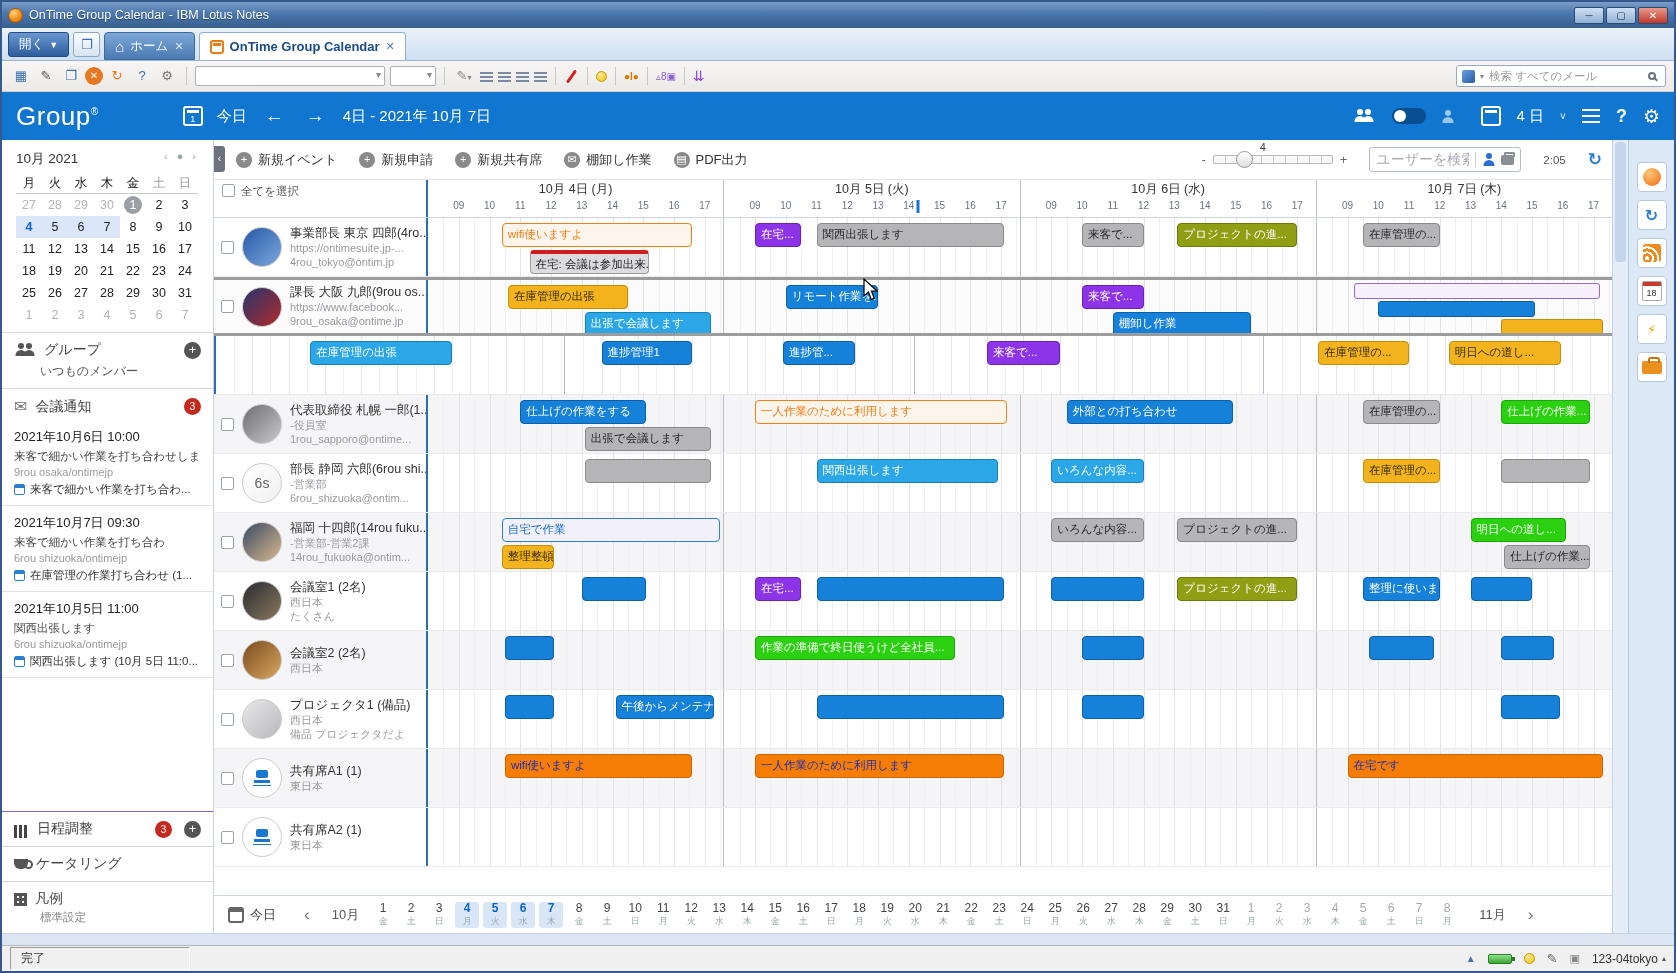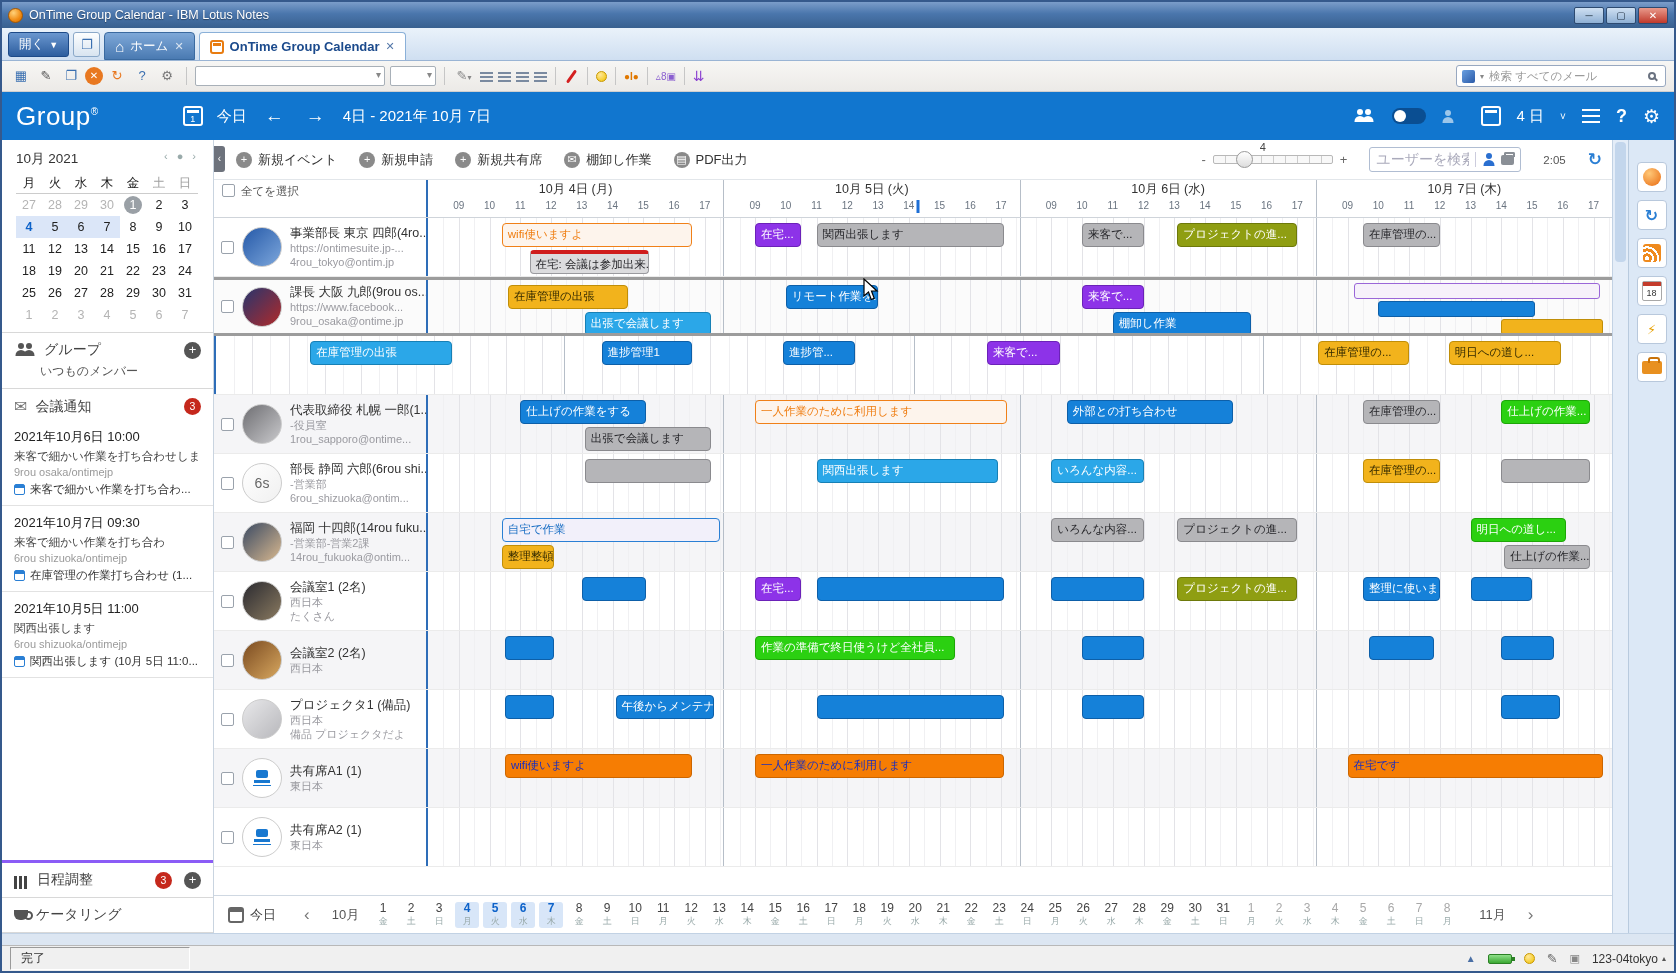--- a/index.html
+++ b/index.html
@@ -387,33 +387,40 @@
             <div class="n-date">2021年10月5日  11:00</div>
             <div class="n-body">関西出張します</div>
             <div class="n-from">6rou shizuoka/ontimejp</div>
             <div class="n-link">
               <span class="n-cal"></span>
               <span>関西出張します (10月 5日 11:0...</span>
             </div>
           </div>
         </div>
       <div class="side-bottom">
-        <div class="side-sec" style="border-top:3px solid #8b5cf6">
+        <div class="side-sec" style="border-top:1px solid #8b5cf6">
           <div class="sec-head">
             <span class="chart-ico"></span>
             <span>日程調整</span>
             <span class="badge">3</span>
             <span class="plus-ico after-badge">+</span>
           </div>
         </div>
         <div class="side-sec">
           <div class="sec-head">
             <span class="cup-ico"></span>
             <span>ケータリング</span>
           </div>
+        </div>
+        <div class="side-sec" style="border-bottom:none">
+          <div class="sec-head">
+            <span class="grid9"></span>
+            <span>凡例</span>
+          </div>
+          <div class="legend-sub">標準設定</div>
         </div>
       </div>
     </div>
 
     <div class="main">
       <span class="collapse-tab">‹</span>
       <div class="actionbar" id="actionbar">
           <span class="act-btn">
             <span class="act-ico">+</span>
             <span>新規イベント</span>

